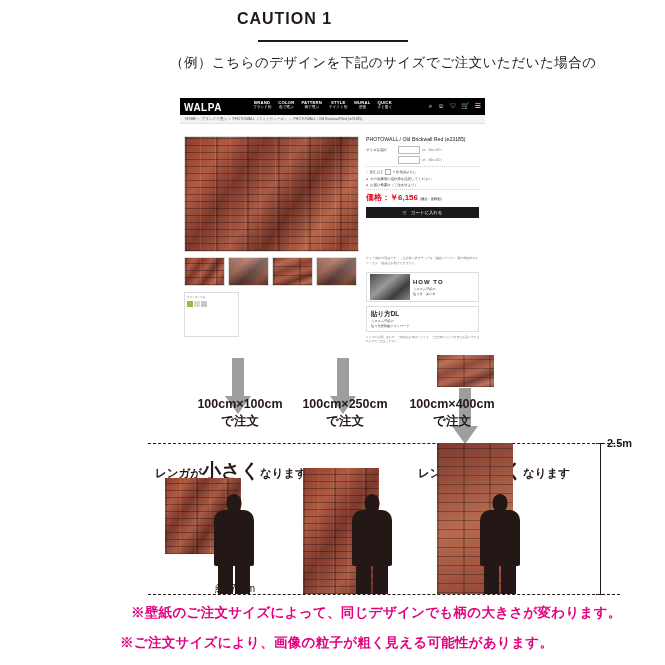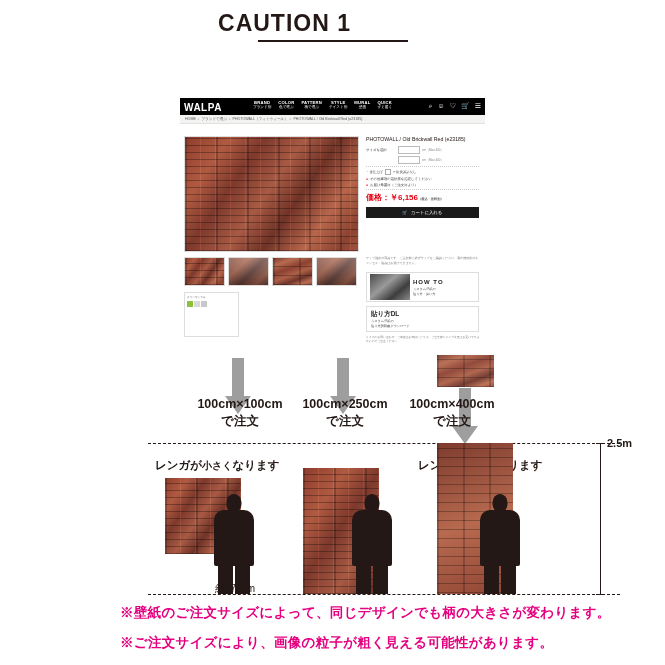--- a/index.html
+++ b/index.html
@@ -21,21 +21,21 @@
     height: 665px;
   }
 
   
   .title {
     position: absolute;
     left: 0;
     top: 10px;
     width: 569px;
     text-align: center;
-    font-size: 23px;
+    font-size: 16px;
     font-weight: bold;
     letter-spacing: 1px;
   }
   .title-underline {
     position: absolute;
     left: 258px;
     top: 40px;
     width: 150px;
     height: 2px;
     background: #231815;
@@ -392,21 +392,21 @@
     left: 596px;
   }
 
   
   .cmp-caption {
     position: absolute;
     font-size: 11.5px;
     font-weight: bold;
     white-space: nowrap;
   }
-  .cmp-caption .big { font-size: 10px; }
+  .cmp-caption .big { font-size: 19px; }
   .wall {
     position: absolute;
     box-sizing: border-box;
   }
   .person {
     position: absolute;
     bottom: 0;
   }
   .person .head {
     position: absolute;
@@ -445,32 +445,33 @@
   
   .note {
     position: absolute;
     left: 120px;
     font-size: 13.5px;
     font-weight: bold;
     color: #e4007f;
     letter-spacing: 0.3px;
     white-space: nowrap;
   }
-  .note.n1 { top: 604px; }
+  .note.n1 { top: 604px; margin-left: 11px; }
   .note.n2 { top: 634px; }
 </style>
 </head>
 <body>
 
 <div class="page">
 
   <div class="title">CAUTION 1</div>
   <div class="title-underline"></div>
 
   <div class="lead">
+    <div>（例）こちらのデザインを下記のサイズでご注文いただいた場合の</div>
   </div>
 
   <div class="shot">
 
     <div class="shot-header">
       <div class="logo">WALPA</div>
       <div class="navrow">
         <div class="navitem">
           <b>BRAND</b>
           <span>ブランド別</span>

